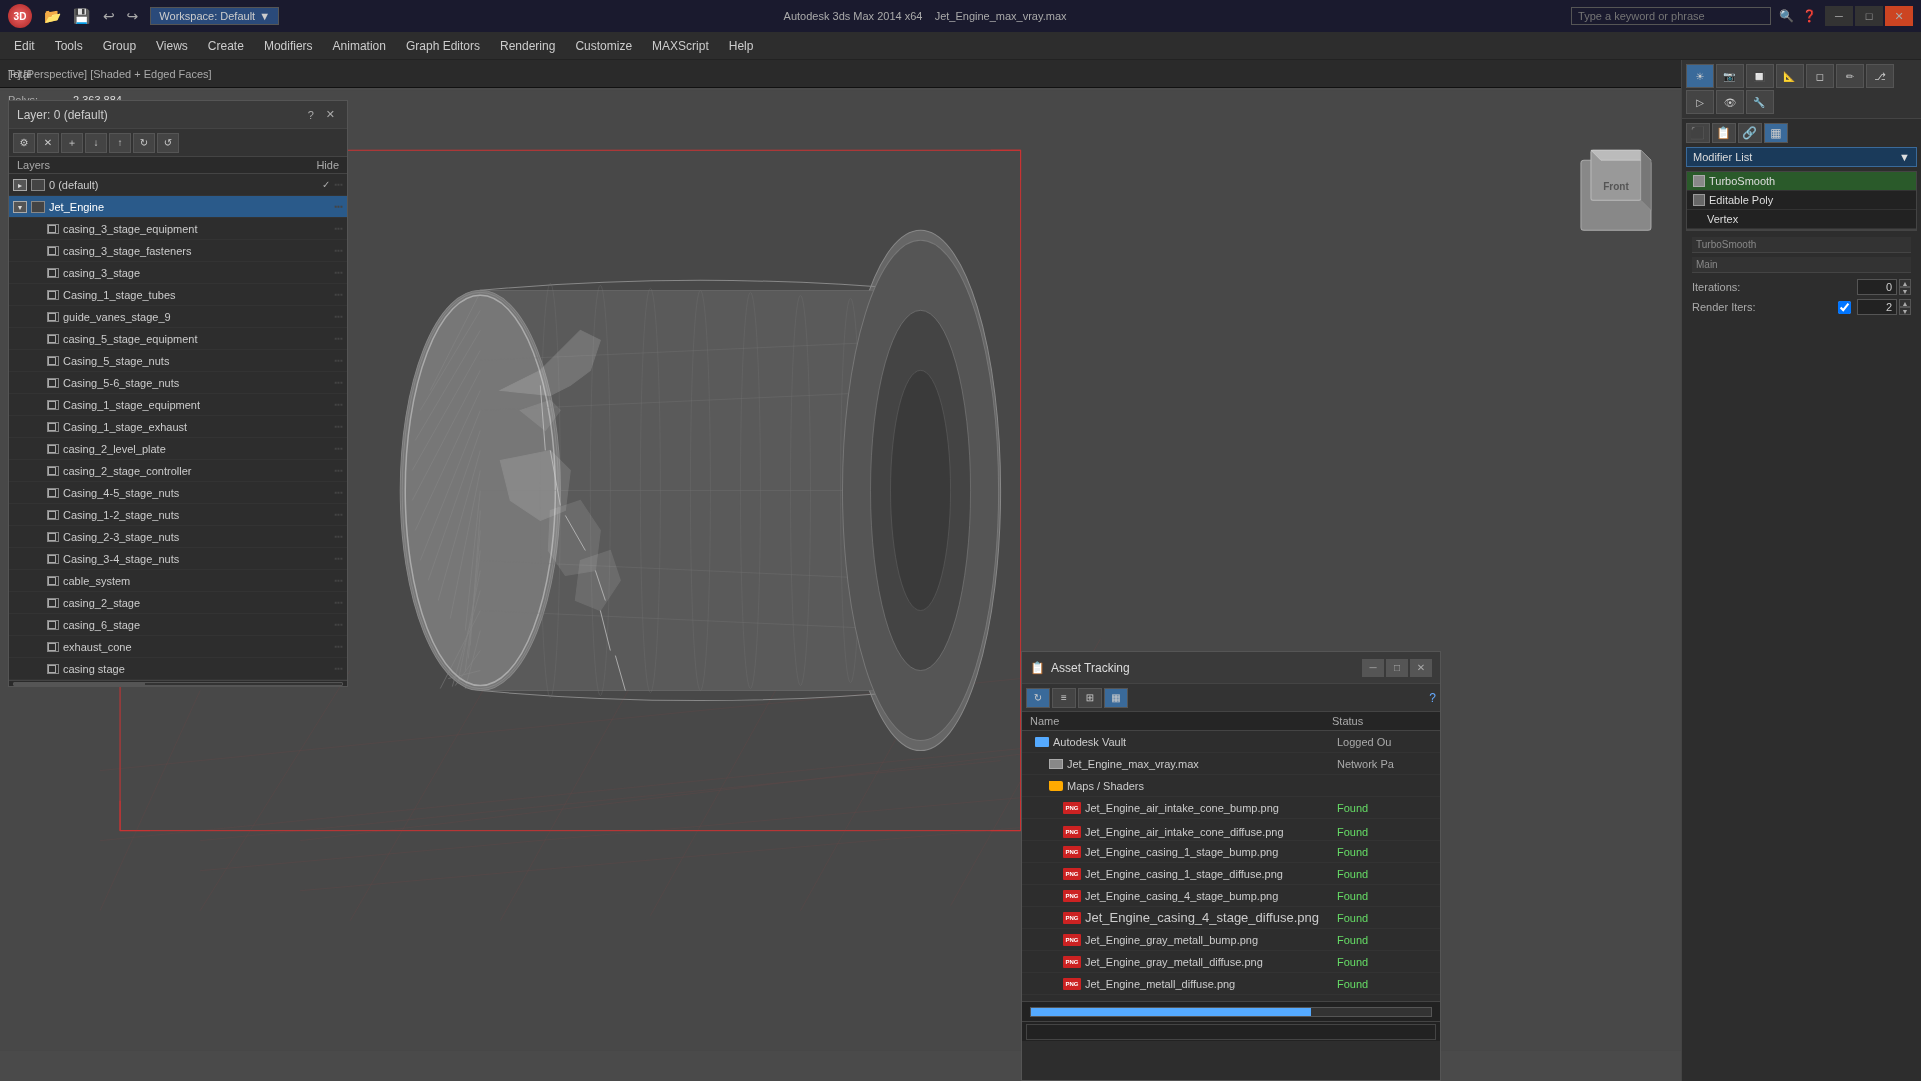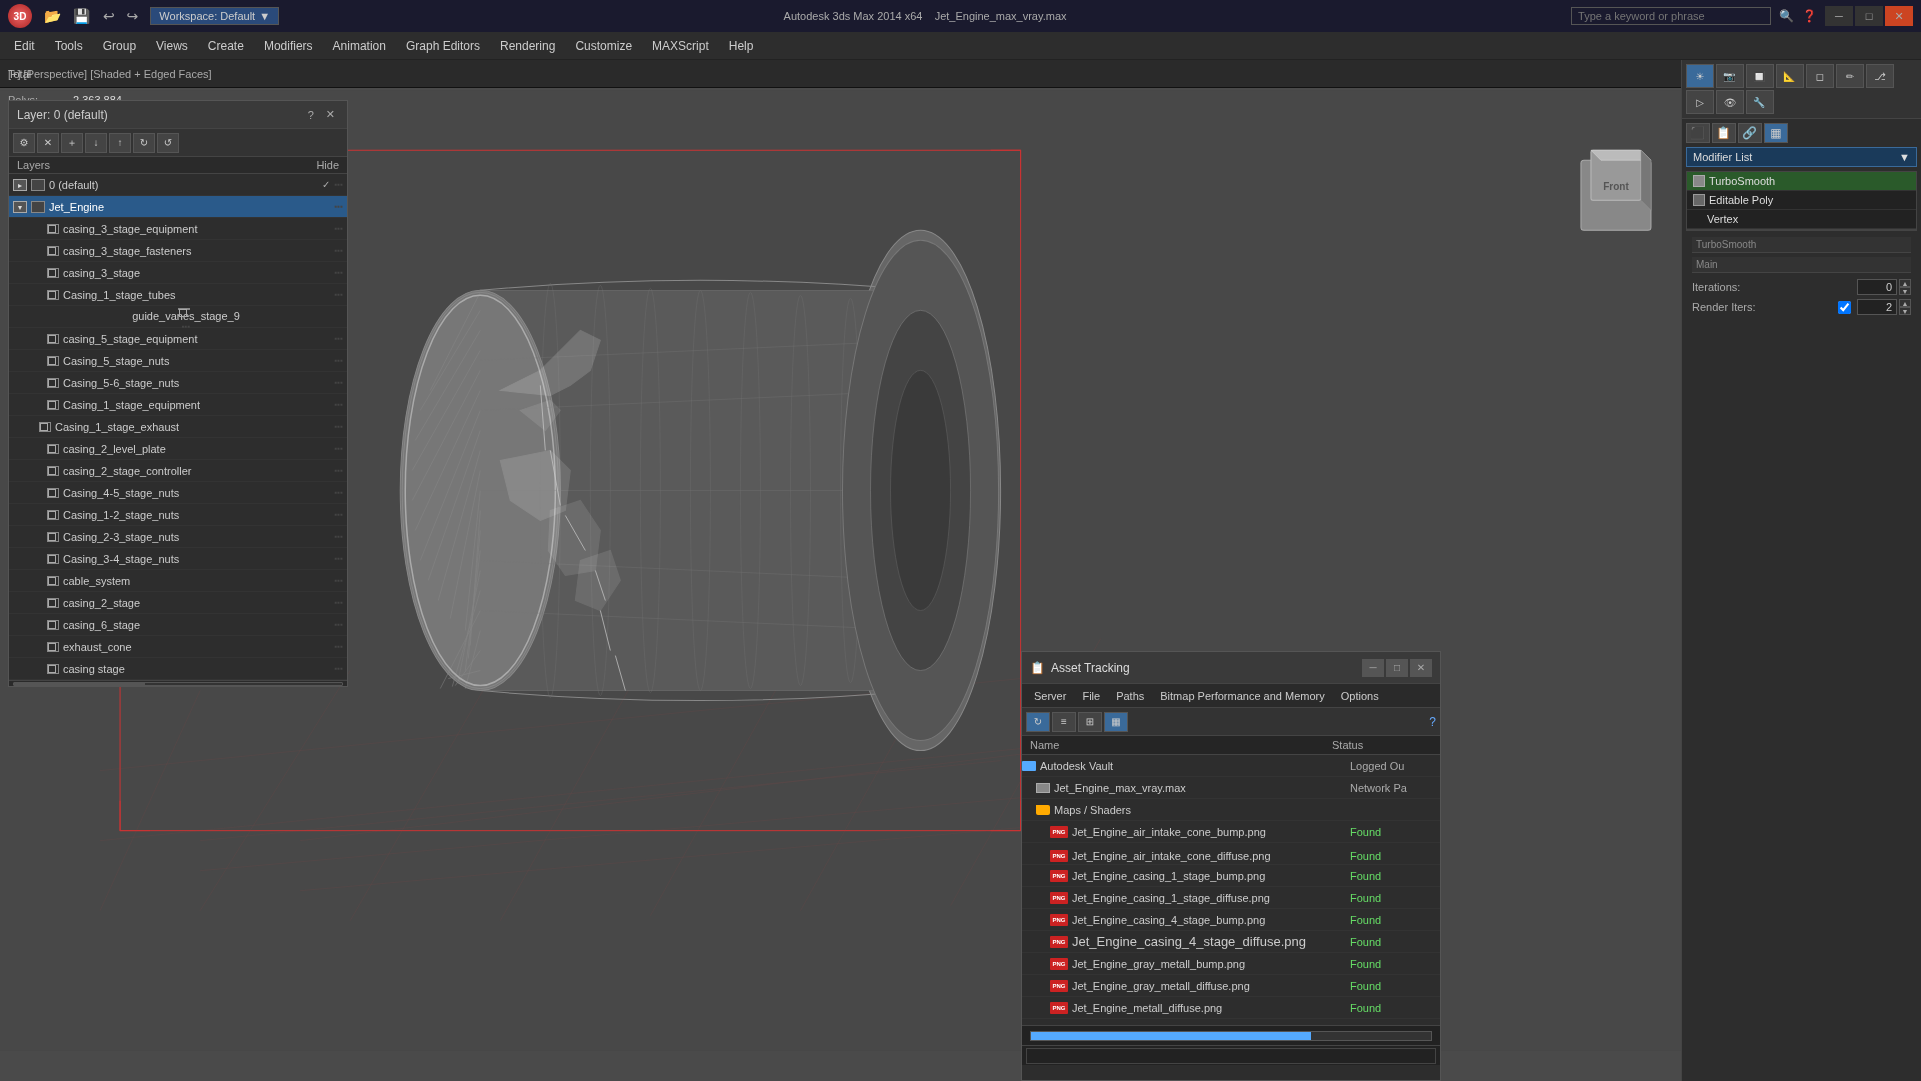--- a/index.html
+++ b/index.html
@@ -101,21 +101,21 @@
     
     #asset-panel .col-headers { display: flex; padding: 3px 8px; background: #252525; border-bottom: 1px solid #444; font-size: 11px; }
     #asset-panel .col-name { flex: 1; color: #aaa; }
     #asset-panel .col-status { width: 100px; color: #aaa; }
     
     #asset-panel .asset-list { height: calc(100% - 32px - 24px - 28px - 24px - 30px - 20px); overflow-y: auto; }
     #asset-panel .asset-list::-webkit-scrollbar { width: 8px; }
     #asset-panel .asset-list::-webkit-scrollbar-track { background: #2a2a2a; }
     #asset-panel .asset-list::-webkit-scrollbar-thumb { background: #555; }
     
-    .asset-item { display: flex; align-items: center; padding: 2px 0; height: 22px; border-bottom: 1px solid #333; cursor: pointer; }
+    .asset-item { display: flex; align-items: center; padding: 2px 13px; height: 22px; border-bottom: 1px solid #333; cursor: pointer; }
     .status-found { color: #6d6; }
     .status-logged { color: #aaa; }
     
     #asset-panel .asset-footer { display: flex; align-items: center; height: 20px; background: #222; border-top: 1px solid #444; padding: 0 4px; }
     #asset-panel .asset-progress { flex: 1; height: 10px; background: #333; border: 1px solid #555; margin: 0 4px; }
     #asset-panel .asset-progress-fill { height: 100%; background: #5af; width: 70%; }
     #asset-panel .asset-input { flex: 1; background: #222; border: 1px solid #444; color: #aaa; height: 16px; font-size: 10px; padding: 0 4px; }
 
     
     #viewport-svg { position: absolute; top: 0; left: 0; width: 100%; height: 100%; pointer-events: none; }
@@ -365,21 +365,21 @@
             <span style="color:#444;font-size:8px;">▪▪▪</span>
           </div>
           <div class="layer-item child" style="padding-left: 20px; display: flex; align-items: center;">
             <span style="display:inline-block;width:14px;margin-right:4px;"></span>
             <span style="width:12px;height:10px;border:1px solid #888;background:none;display:inline-block;margin-right:4px;position:relative;">
               <span style="position:absolute;width:8px;height:8px;border:1px solid #aaa;top:0;left:0;"></span>
             </span>
             <span style="flex:1;font-size:11px;color:#ccc;">Casing_1_stage_tubes</span>
             <span style="color:#444;font-size:8px;">▪▪▪</span>
           </div>
-          <div class="layer-item child" style="padding-left: 20px; display: flex; align-items: center; flex-direction: column;">
+          <div class="layer-item child" style="padding-left: 20px; display: flex; align-items: center;">
             <span style="display:inline-block;width:14px;margin-right:4px;"></span>
             <span style="width:12px;height:10px;border:1px solid #888;background:none;display:inline-block;margin-right:4px;position:relative;">
               <span style="position:absolute;width:8px;height:8px;border:1px solid #aaa;top:0;left:0;"></span>
             </span>
             <span style="flex:1;font-size:11px;color:#ccc;">guide_vanes_stage_9</span>
             <span style="color:#444;font-size:8px;">▪▪▪</span>
           </div>
           <div class="layer-item child" style="padding-left: 20px; display: flex; align-items: center;">
             <span style="display:inline-block;width:14px;margin-right:4px;"></span>
             <span style="width:12px;height:10px;border:1px solid #888;background:none;display:inline-block;margin-right:4px;position:relative;">
@@ -405,21 +405,21 @@
             <span style="color:#444;font-size:8px;">▪▪▪</span>
           </div>
           <div class="layer-item child" style="padding-left: 20px; display: flex; align-items: center;">
             <span style="display:inline-block;width:14px;margin-right:4px;"></span>
             <span style="width:12px;height:10px;border:1px solid #888;background:none;display:inline-block;margin-right:4px;position:relative;">
               <span style="position:absolute;width:8px;height:8px;border:1px solid #aaa;top:0;left:0;"></span>
             </span>
             <span style="flex:1;font-size:11px;color:#ccc;">Casing_1_stage_equipment</span>
             <span style="color:#444;font-size:8px;">▪▪▪</span>
           </div>
-          <div class="layer-item child" style="padding-left: 12px; display: flex; align-items: center;">
+          <div class="layer-item child" style="padding-left: 20px; display: flex; align-items: center;">
             <span style="display:inline-block;width:14px;margin-right:4px;"></span>
             <span style="width:12px;height:10px;border:1px solid #888;background:none;display:inline-block;margin-right:4px;position:relative;">
               <span style="position:absolute;width:8px;height:8px;border:1px solid #aaa;top:0;left:0;"></span>
             </span>
             <span style="flex:1;font-size:11px;color:#ccc;">Casing_1_stage_exhaust</span>
             <span style="color:#444;font-size:8px;">▪▪▪</span>
           </div>
           <div class="layer-item child" style="padding-left: 20px; display: flex; align-items: center;">
             <span style="display:inline-block;width:14px;margin-right:4px;"></span>
             <span style="width:12px;height:10px;border:1px solid #888;background:none;display:inline-block;margin-right:4px;position:relative;">
@@ -518,27 +518,20 @@
 
     <div id="asset-panel">
       <div class="panel-header">
         <span class="panel-icon">📋</span>
         <span class="panel-title">Asset Tracking</span>
         <div class="win-btns">
           <button class="win-btn">─</button>
           <button class="win-btn">□</button>
           <button class="win-btn">✕</button>
         </div>
-      </div>
-      <div class="asset-menubar">
-        <div class="asset-menu-item">Server</div>
-        <div class="asset-menu-item">File</div>
-        <div class="asset-menu-item">Paths</div>
-        <div class="asset-menu-item">Bitmap Performance and Memory</div>
-        <div class="asset-menu-item">Options</div>
       </div>
       <div class="asset-toolbar">
         <div class="asset-tb-btn active">↻</div>
         <div class="asset-tb-btn">≡</div>
         <div class="asset-tb-btn">⊞</div>
         <div class="asset-tb-btn active">▦</div>
         <div class="spacer"></div>
         <button class="help-btn">?</button>
       </div>
       <div class="col-headers">

